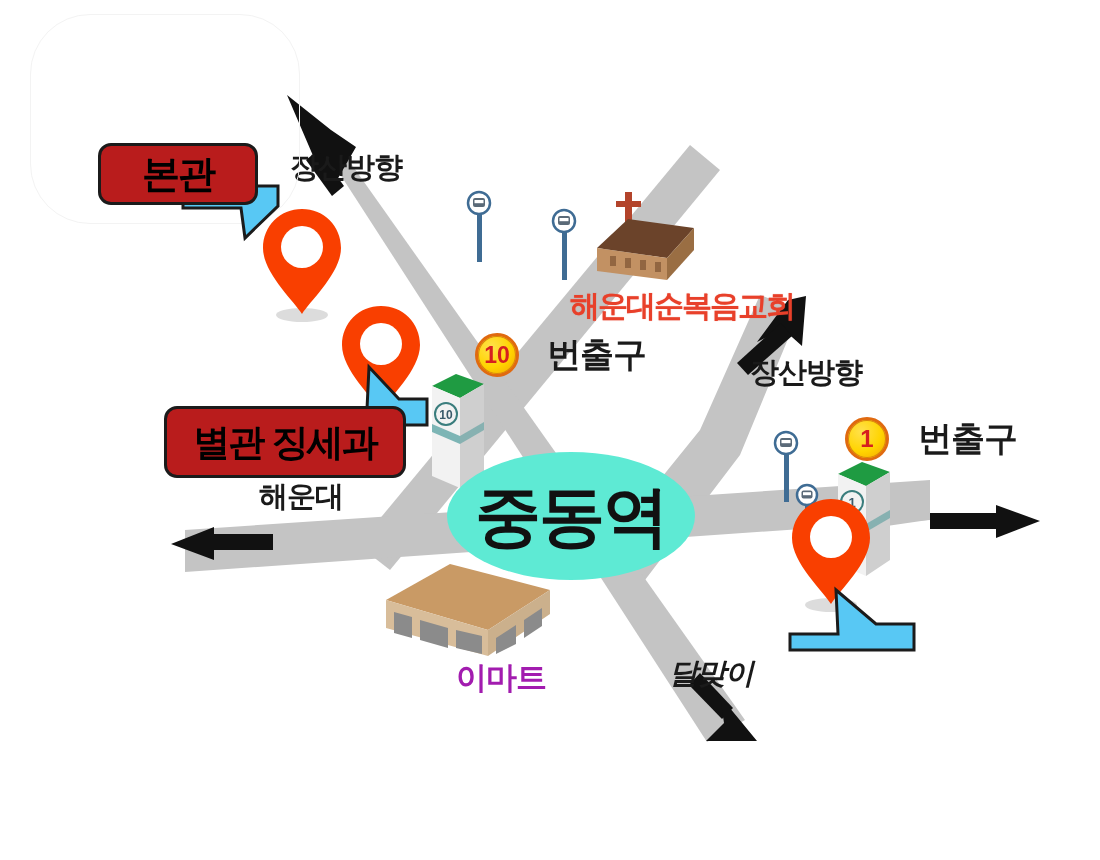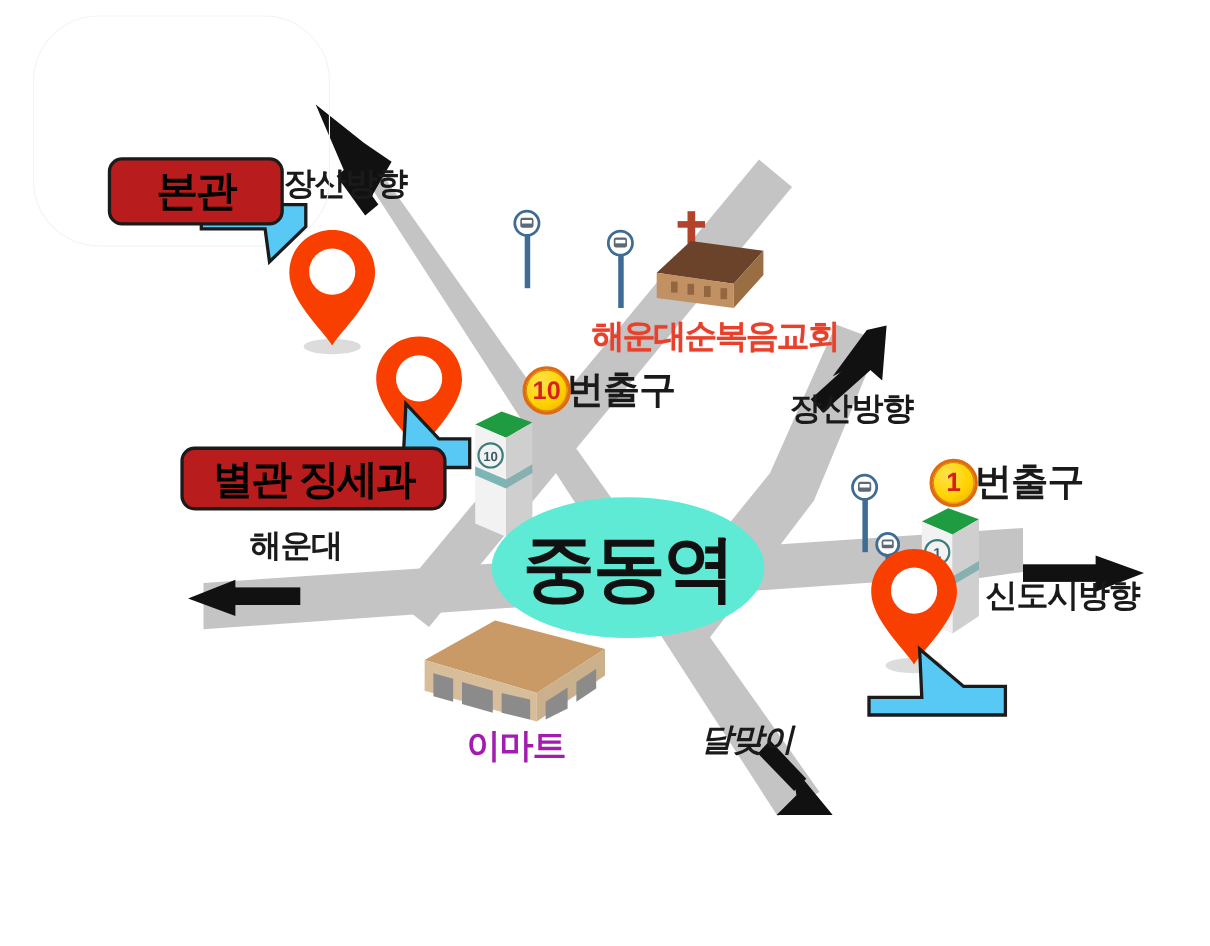--- a/index.html
+++ b/index.html
@@ -19,20 +19,21 @@
   .abs{position:absolute;}
 
   
   .lbl{
     position:absolute;
     font-weight:bold;
     white-space:nowrap;
     color:#1a1a1a;
     letter-spacing:-1px;
     line-height:1;
+    padding-left:32px;
   }
   .lbl-dir{font-size:29px;}
   .lbl-exit{font-size:34px;}
   .lbl-red{
     color:#e8402a;
     font-size:30px;
     font-weight:bold;
     letter-spacing:-2px;
     text-shadow:0 0 1px rgba(232,64,42,.5);
   }
@@ -263,21 +264,20 @@
   </div>
   <div class="lbl lbl-exit" style="left:515px;top:337px;">번출구</div>
 
   <div class="exit-badge" style="left:845px;top:417px;width:38px;height:38px;font-size:24px;">
     <span>1</span>
   </div>
   <div class="lbl lbl-exit" style="left:886px;top:421px;">번출구</div>
 
   <div class="lbl lbl-dir" style="left:258px;top:153px;">장산방향</div>
   <div class="lbl lbl-dir" style="left:718px;top:358px;">장산방향</div>
-  <div class="lbl lbl-dir" style="left:896px;top:528px;">신도시방향</div>
   <div class="lbl lbl-dir" style="left:227px;top:482px;">해운대</div>
   <div class="lbl lbl-dir" style="left:637px;top:659px;font-style:italic;">달맞이</div>
 
   <div class="abs" style="left:254px;top:205px;z-index:26;">
     <svg width="96" height="120" viewBox="0 0 96 120">
       <ellipse cx="48" cy="110" rx="26" ry="7" fill="#9a9a9a" opacity=".35"></ellipse>
       <path d="M48 4 C26 4 9 21 9 43 C9 68 40 96 48 109 C56 96 87 68 87 43 C87 21 70 4 48 4 Z" fill="#f93f00"></path>
       <circle cx="48" cy="42" r="21" fill="#ffffff"></circle>
     </svg>
   </div>
@@ -301,21 +301,21 @@
   <svg class="tail" width="120" height="70" viewBox="0 0 120 70" style="left:183px;top:186px;">
     <path d="M0,0 L95,0 L95,20 L62,52 L58,22 L0,22 Z" fill="#58c8f4" stroke="#1b1b1b" stroke-width="3"></path>
   </svg>
   <div class="callout" style="left:98px;top:143px;width:160px;height:62px;font-size:38px;">
     <span>본관</span>
   </div>
 
   <svg class="tail" width="130" height="70" viewBox="0 0 130 70" style="left:307px;top:365px;">
     <path d="M0,44 L60,44 L62,2 L92,34 L120,34 L120,60 L0,60 Z" fill="#58c8f4" stroke="#1b1b1b" stroke-width="3"></path>
   </svg>
-  <div class="callout" style="left:164px;top:406px;width:242px;height:58px;font-size:37px;text-align:right;">
+  <div class="callout" style="left:164px;top:406px;width:242px;height:72px;font-size:37px;text-align:right;">
     <span>별관 징세과</span>
   </div>
 
   <svg class="tail" width="130" height="70" viewBox="0 0 130 70" style="left:790px;top:588px;">
     <path d="M0,46 L48,46 L46,2 L86,36 L124,36 L124,62 L0,62 Z" fill="#58c8f4" stroke="#1b1b1b" stroke-width="3"></path>
   </svg>
 
 </div>
 
 </body></html>

